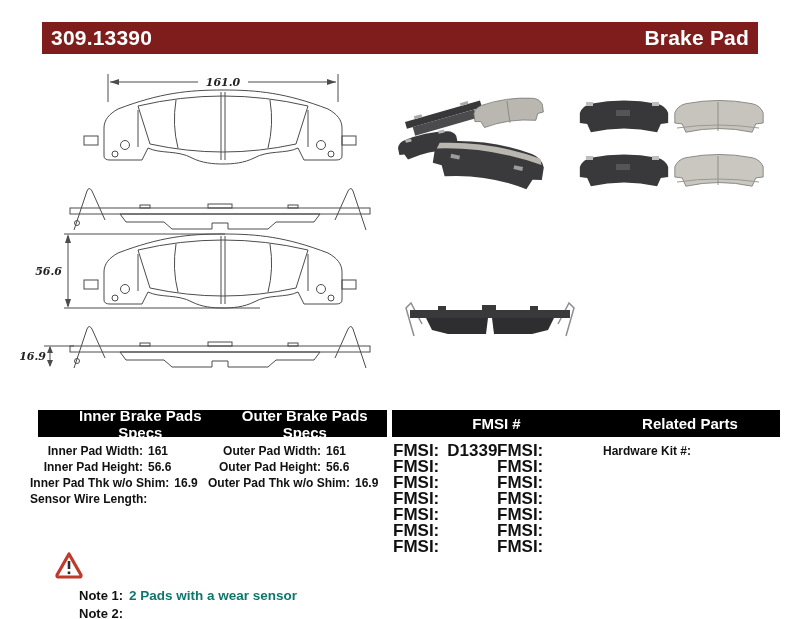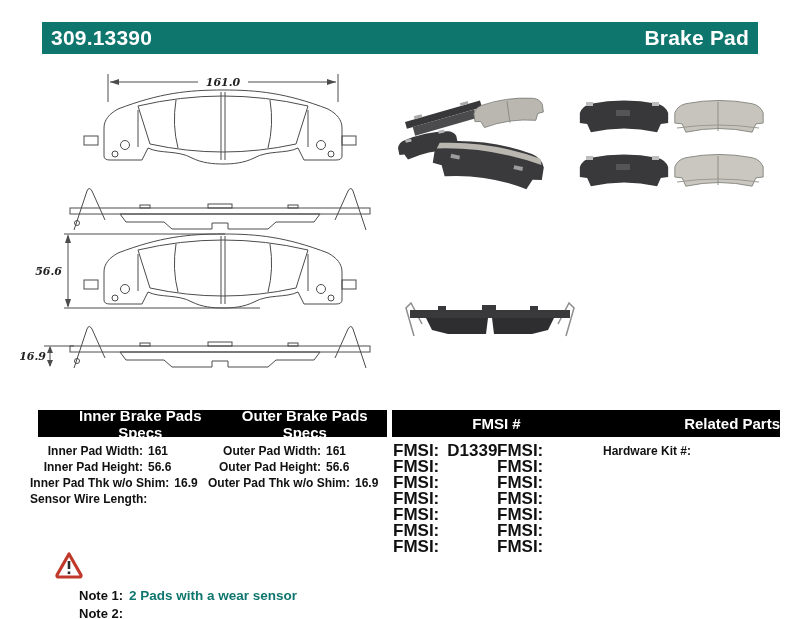--- a/index.html
+++ b/index.html
@@ -1,35 +1,35 @@
 <!DOCTYPE html>
 <html><head>
 <meta charset="utf-8">
 <style>
   html,body{margin:0;padding:0;background:#ffffff;}
   #page{position:relative;width:800px;height:619px;background:#fff;overflow:hidden;
         font-family:"Liberation Sans",sans-serif;color:#111;}
 
   
-  .titlebar{position:absolute;left:42px;top:22px;width:716px;height:30px;background:#0f766e;
+  .titlebar{position:absolute;left:42px;top:22px;width:716px;height:30px;background:#7f1d1d;
             display:flex;justify-content:space-between;align-items:center;padding:16px 9px;box-sizing:border-box;}
   .titlebar .pn,.titlebar .pt{color:#fff;font-weight:bold;font-size:21px;letter-spacing:.2px;}
 
   
   svg{position:absolute;}
   .lineart{stroke:#4c4c4c;stroke-width:1;fill:none;}
   .dimtxt{font-family:"DejaVu Serif",serif;font-style:italic;font-weight:bold;font-size:11px;fill:#222;}
 
   
   .thead{position:absolute;top:410px;height:27px;background:#000;display:flex;align-items:center;
          justify-content:center;color:#fff;font-weight:bold;font-size:15px;box-sizing:border-box;}
   #hd-pads{left:38px;width:349px;padding-left:20px;}
   #hd-pads span{flex:1;text-align:center;}
   #hd-fmsi{left:392px;width:209px;}
-  #hd-related{left:600px;width:180px;justify-content:flex-end;}
+  #hd-related{left:600px;width:180px;}
 
   .spec-col{position:absolute;top:443px;font-size:12px;font-weight:bold;}
   .spec-row{display:flex;line-height:16px;}
   .spec-label{flex:1;text-align:right;white-space:nowrap;}
   .spec-value{width:40px;text-align:left;padding-left:5px;white-space:nowrap;}
   #col-inner{left:30px;width:158px;}
   #col-outer{left:208px;width:158px;}
   .fmsi-col{position:absolute;top:443px;font-size:17px;font-weight:bold;}
   .fmsi-row{display:flex;line-height:16px;}
   .fmsi-row .v{margin-left:8px;}

